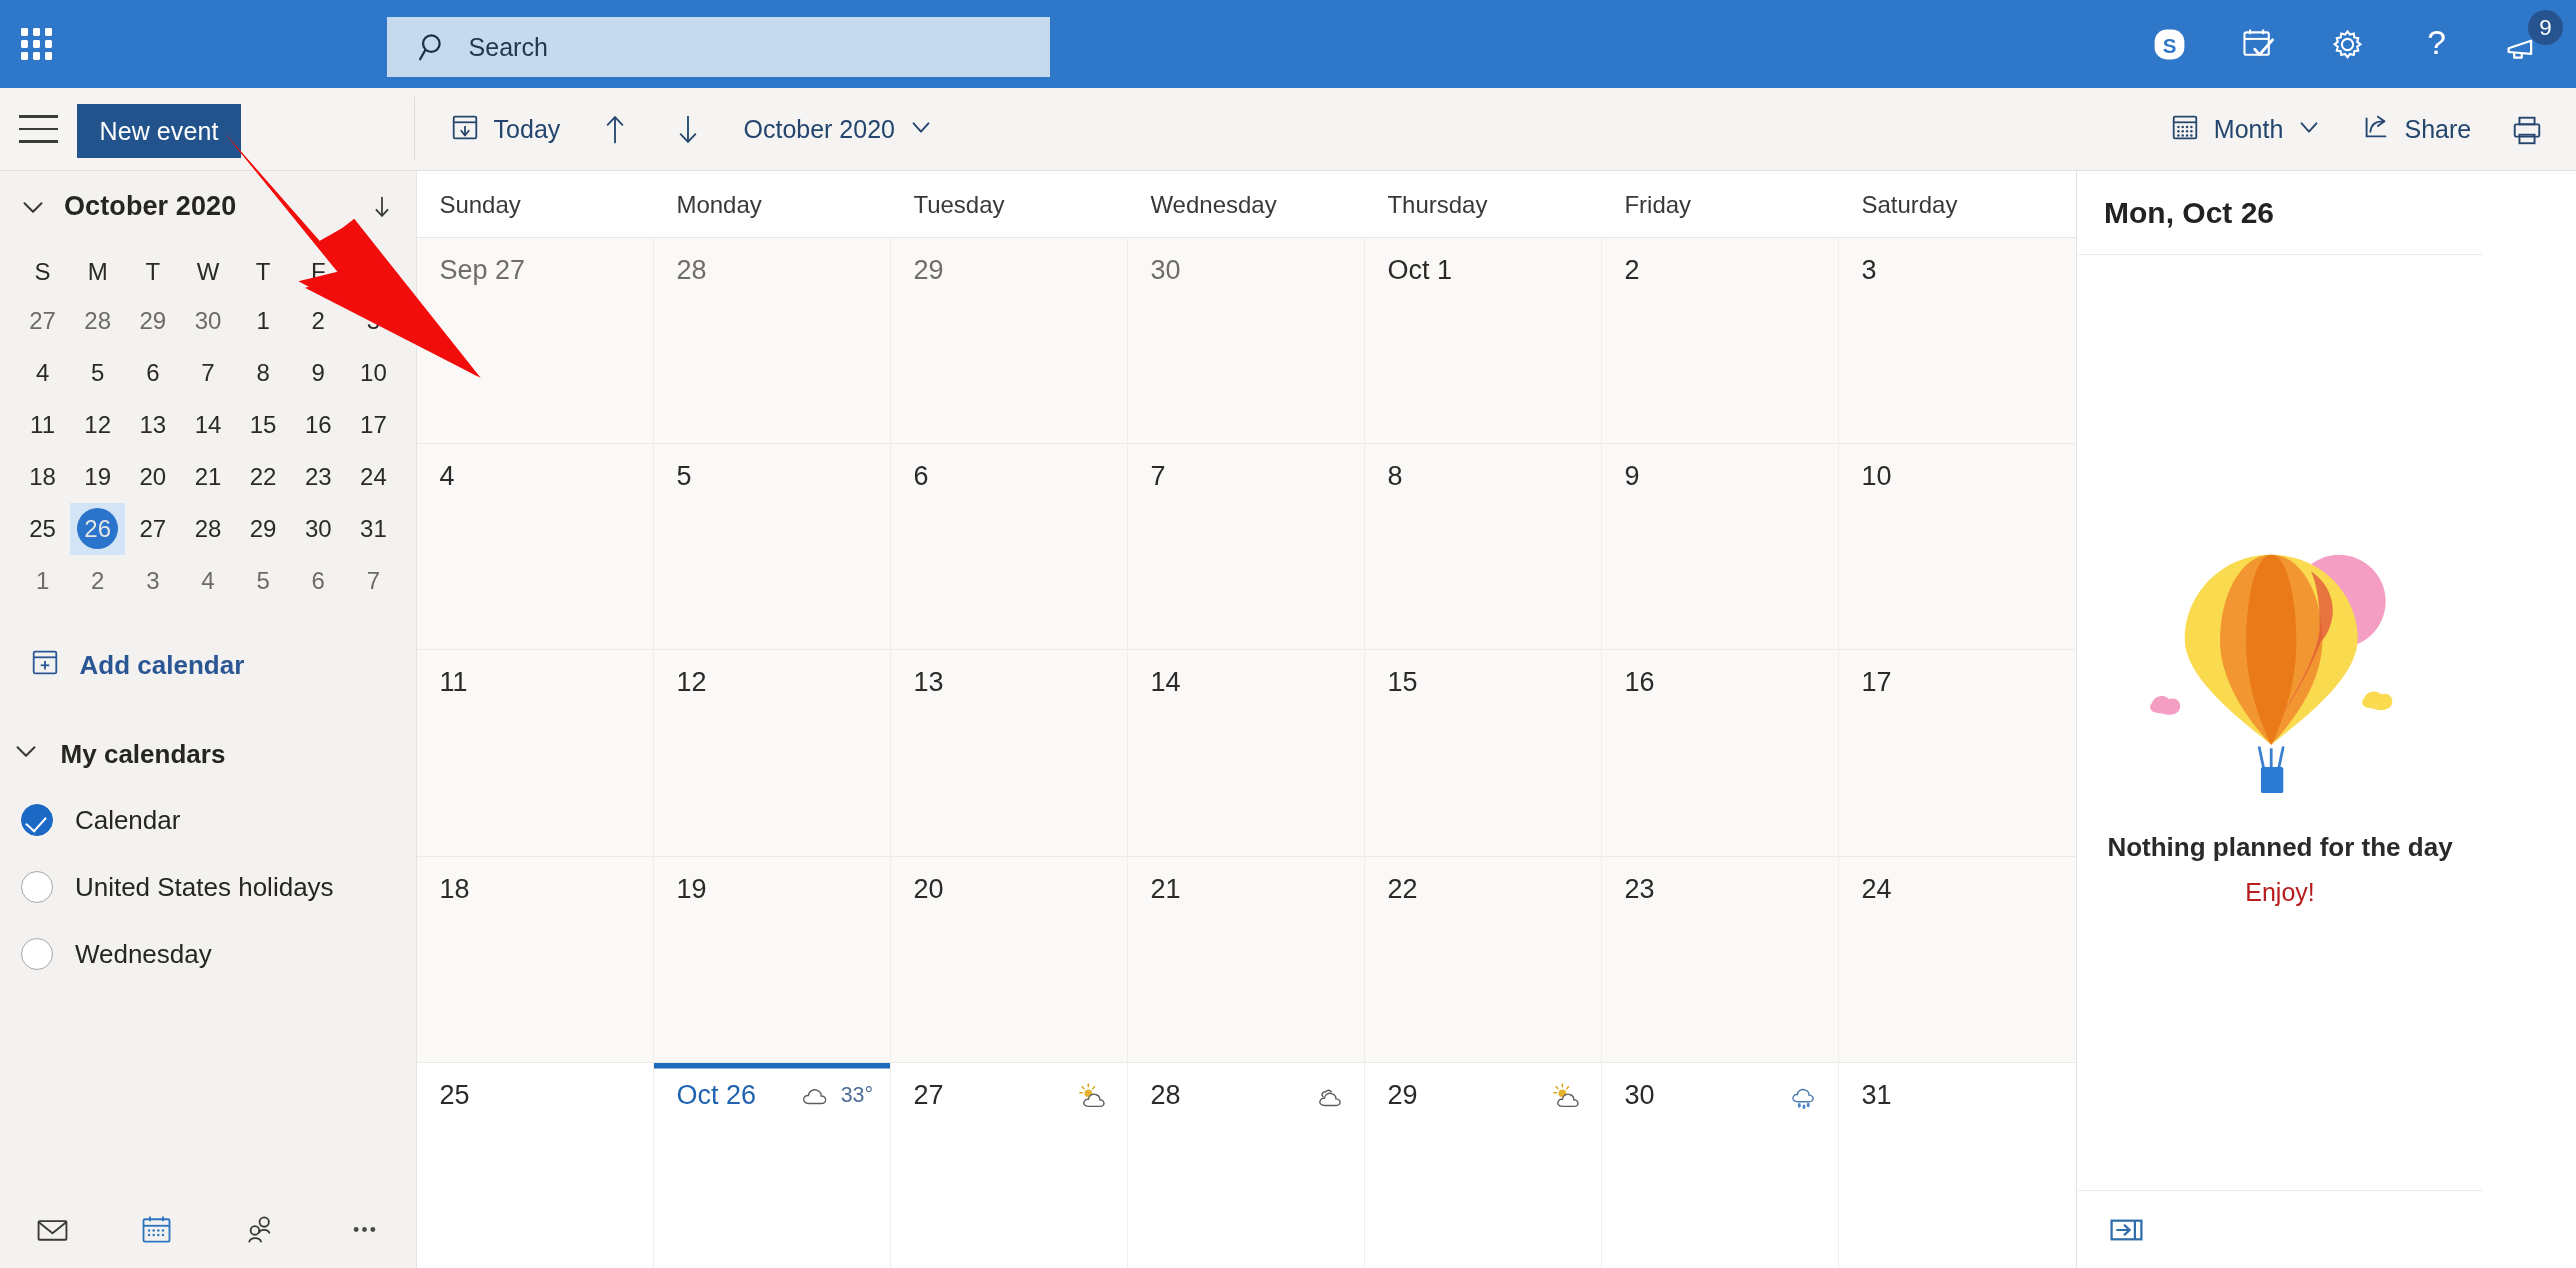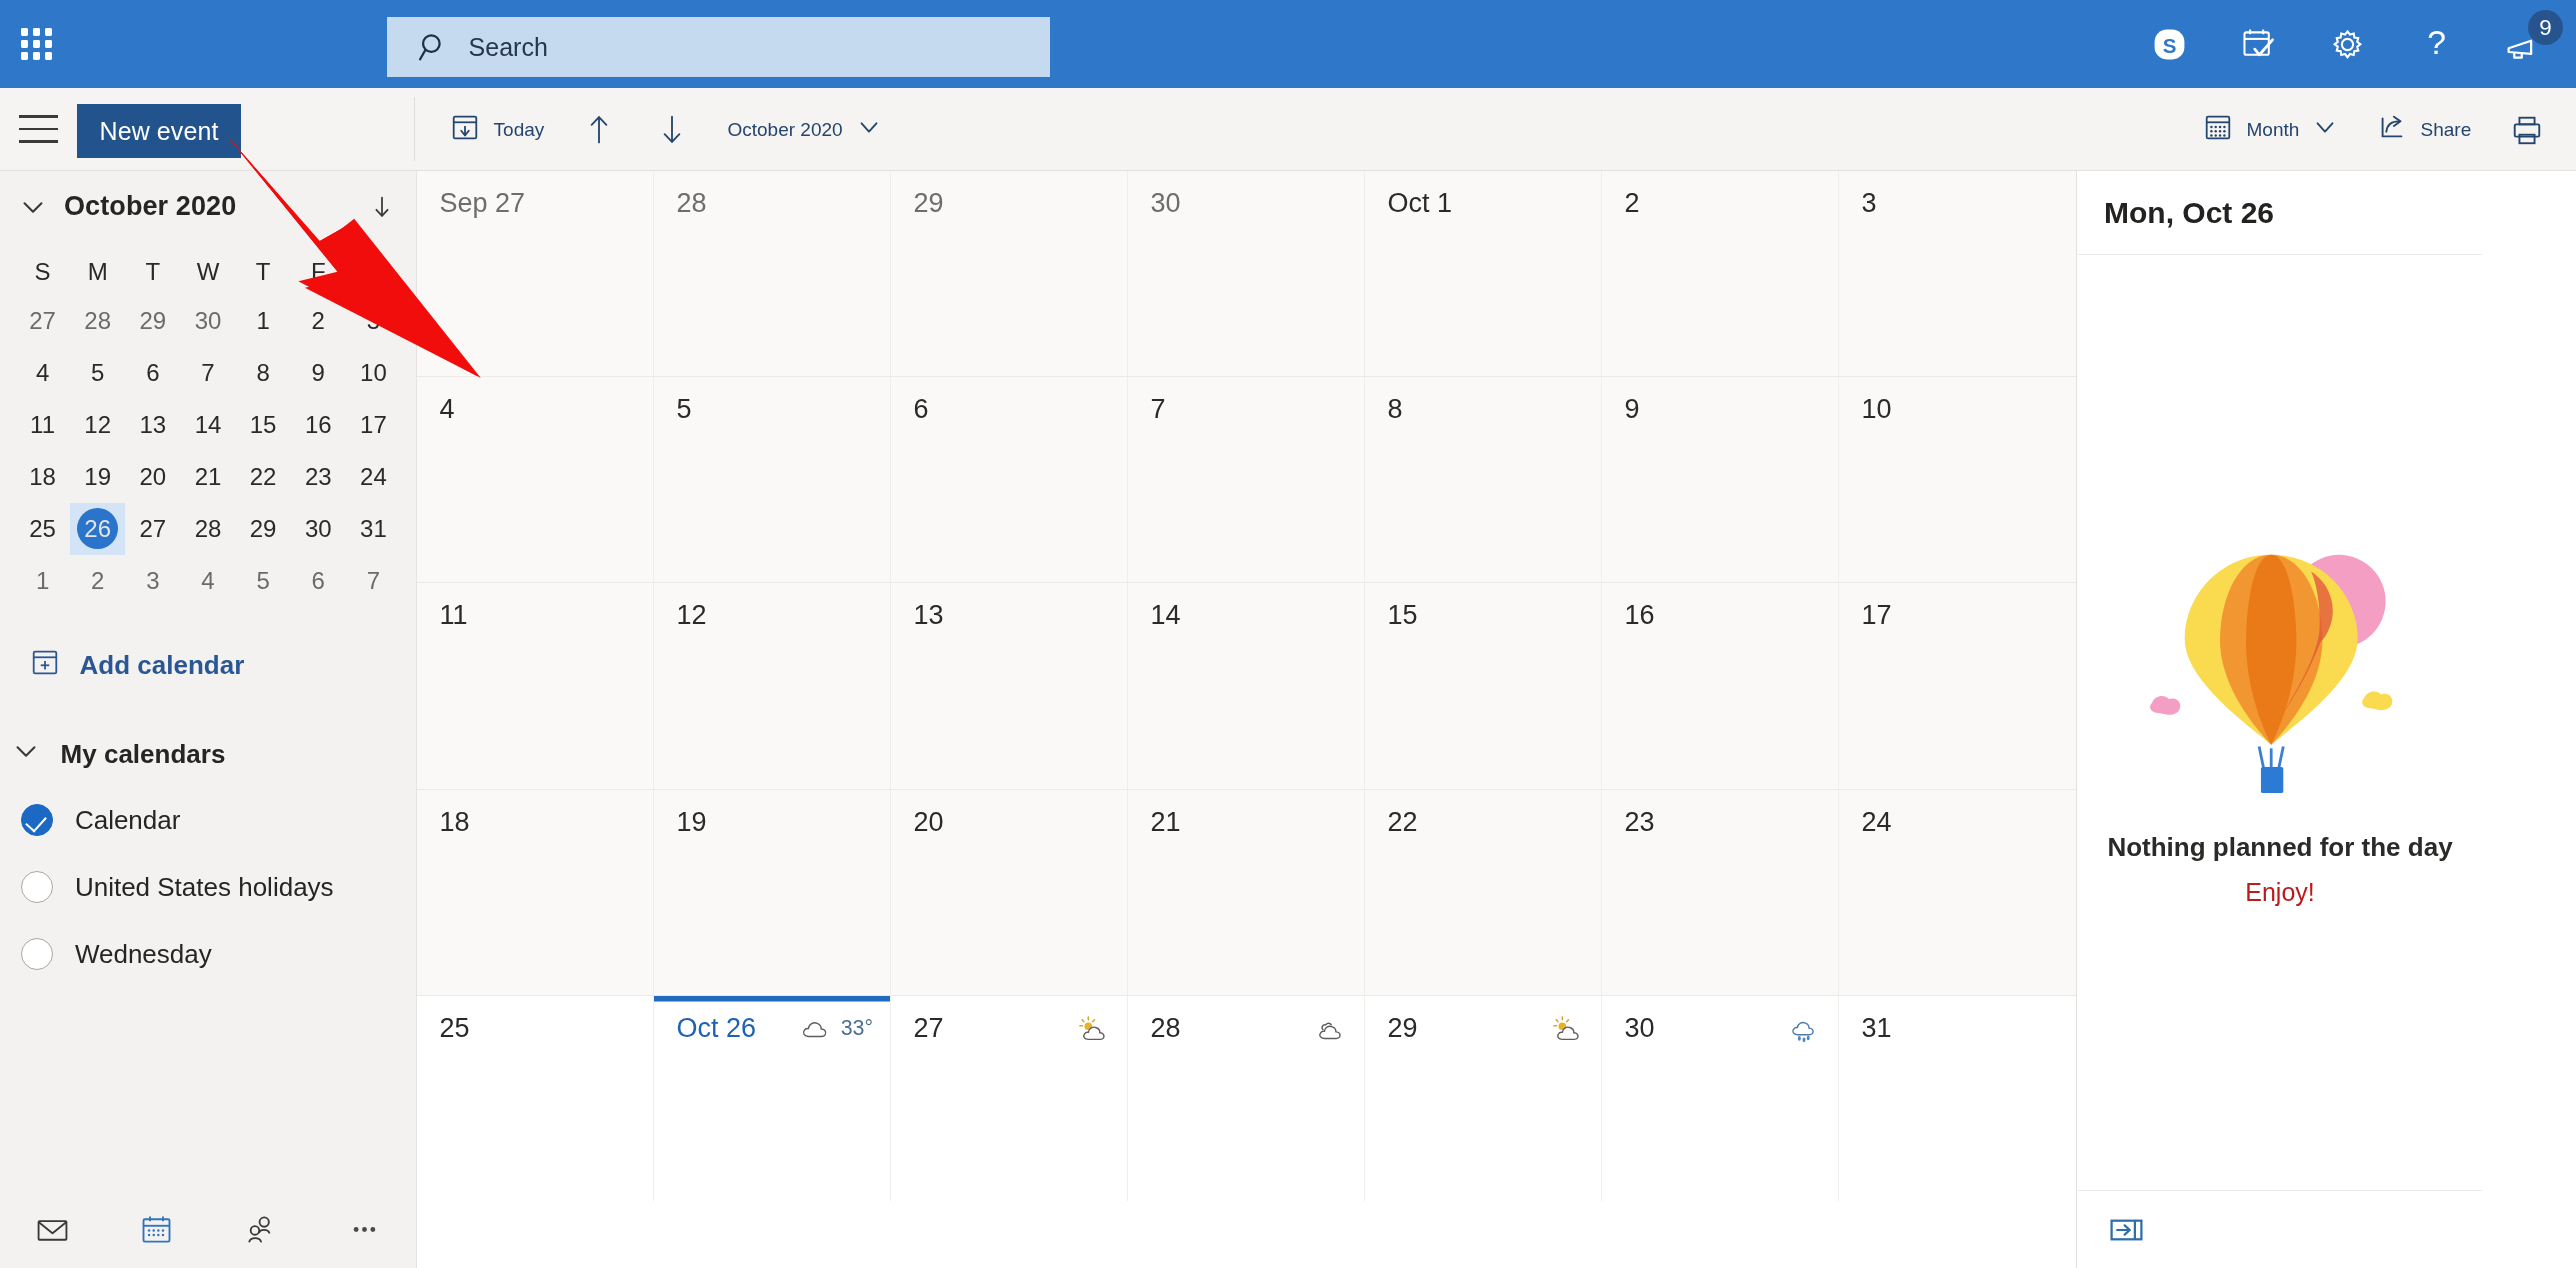--- a/index.html
+++ b/index.html
@@ -86,21 +86,21 @@
     position: absolute; left: 414px; top: 9.3px;
     width: 0.9px; height: 64px; background: #dedcd9;
   }
   .cmd-group-left {
     position: absolute; left: 430px; top: 0;
     height: 83px; display: flex; align-items: center;
   }
   .cmd-item {
     display: flex; align-items: center; gap: 13px;
     height: 83px; padding: 0 18.6px; cursor: pointer;
-    color: #24456e; font-size: 19px;
+    color: #24456e; font-size: 25px;
   }
   .cmd-icon-only { padding: 0 20.5px; }
 
   .cmd-group-right {
     position: absolute; right: 0; top: 0;
     height: 83px; display: flex; align-items: center;
     padding-right: 11.2px;
   }
 
   
@@ -657,20 +657,29 @@
         <svg width="39" height="39" viewBox="0 0 42 42" fill="#4a4947">
           <circle cx="12" cy="21" r="2.6"></circle>
             <circle cx="21" cy="21" r="2.6"></circle>
             <circle cx="30" cy="21" r="2.6"></circle>
         </svg>
       </div>
     </div>
   </div>
 
   <div class="calwrap">
+    <div class="dow-row">
+      <div>Sunday</div>
+      <div>Monday</div>
+      <div>Tuesday</div>
+      <div>Wednesday</div>
+      <div>Thursday</div>
+      <div>Friday</div>
+      <div>Saturday</div>
+    </div>
 
     <div class="weeks">
 
       <div class="wk">
         <div class="daycell">
             <span class="dnum muted">Sep 27</span>
           </div>
         <div class="daycell">
             <span class="dnum muted">28</span>
           </div>

